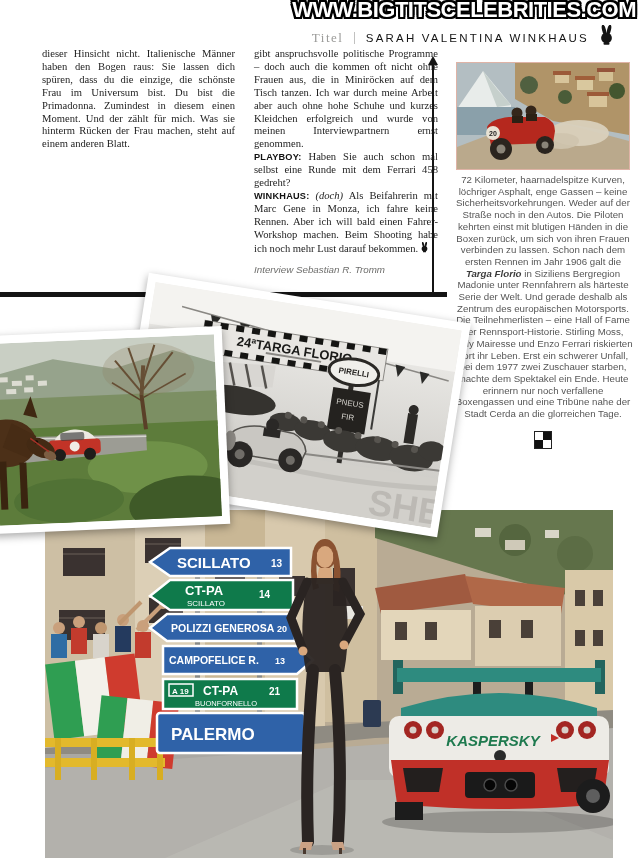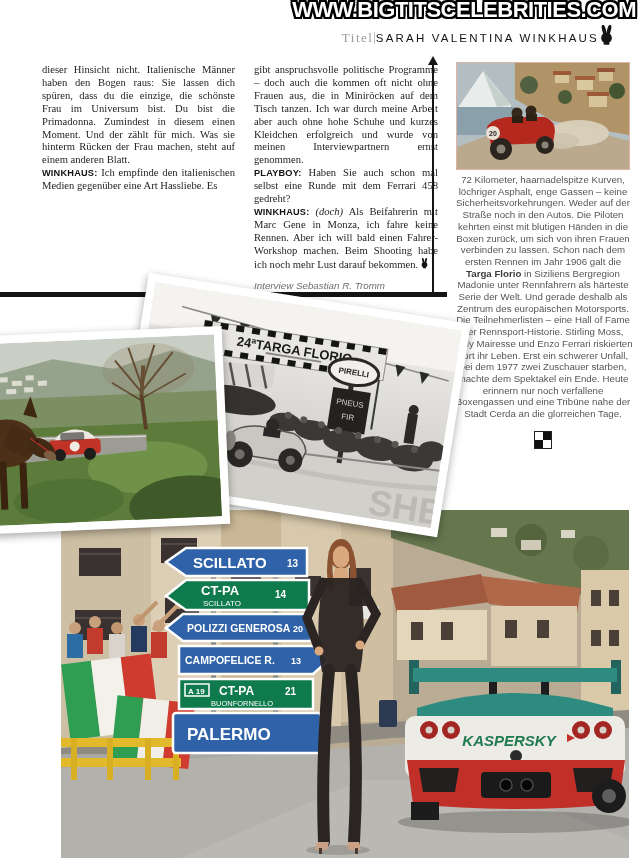--- a/index.html
+++ b/index.html
@@ -5,29 +5,29 @@
   html,body{margin:0;padding:0;}
   body{width:640px;height:863px;background:#ffffff;position:relative;overflow:hidden;
        font-family:"Liberation Serif",serif;color:#222;}
 
   
   .watermark{position:absolute;top:-3px;right:4px;z-index:40;
     font-family:"Liberation Sans",sans-serif;font-weight:800;font-size:22px;letter-spacing:-0.5px;
     color:#fff;white-space:nowrap;
     text-shadow:-2px -2px 0 #000,2px -2px 0 #000,-2px 2px 0 #000,2px 2px 0 #000,
                 0 -2px 0 #000,0 2px 0 #000,-2px 0 0 #000,2px 0 0 #000;}
-  .header-row{position:absolute;top:25px;right:26px;z-index:41;display:flex;align-items:center;gap:0;}
+  .header-row{position:absolute;top:25px;right:26px;z-index:41;display:flex;align-items:center;gap:10px;}
   .header-section{font-family:"Liberation Serif",serif;color:#9b9b99;font-size:13px;letter-spacing:1.5px;}
   .header-sep{color:#9b9b99;font-size:12px;}
   .header-title{font-family:"Liberation Sans",sans-serif;font-weight:400;font-size:11.5px;
     letter-spacing:2.2px;color:#141414;white-space:nowrap;}
   .bunny{display:inline-block;}
 
   
-  .col{position:absolute;top:64px;}
+  .col{position:absolute;top:48px;}
   .col1{left:42px;width:193px;}
   .col2{left:246px;width:184px;margin-left:8px;}
   p.body-p{margin:0;font-size:10.6px;line-height:12.9px;text-align:justify;color:#1d1d1d;}
   .qlabel{font-family:"Liberation Sans",sans-serif;font-weight:700;font-size:9.2px;letter-spacing:.2px;color:#111;}
   .stage{font-style:italic;}
   .byline{margin-top:7px;font-family:"Liberation Sans",sans-serif;font-style:italic;
     font-size:9.8px;color:#6e6e6c;text-align:left;padding-right:8px;}
   .end-bunny{display:inline-block;vertical-align:-1px;margin-left:2px;}
 
   
@@ -36,31 +36,31 @@
     border-left:5px solid transparent;border-right:5px solid transparent;border-bottom:9px solid #141414;}
   .route-rule{position:absolute;left:0;top:292px;width:447px;height:5px;background:#141414;z-index:1;}
 
   
   .sidebar{position:absolute;left:452px;top:62px;width:182px;z-index:2;}
   .painting{width:172px;height:106px;margin:0 auto;border:1px solid #dfb3a6;display:block;}
   .sb-heading{margin-top:9px;text-align:center;font-family:"Liberation Sans",sans-serif;
     font-weight:700;font-size:14.5px;letter-spacing:-.2px;color:#c8232c;}
   .sb-body{margin-top:4px;text-align:center;font-family:"Liberation Sans",sans-serif;
     font-size:9.7px;line-height:11.7px;color:#565656;}
-  .sb-body b{color:#3c3c3c;}
+  .sb-body b{color:#3c3c3c;font-style:italic;}
   .checker{margin:12px auto 0;width:16px;height:16px;outline:1px solid #222;
     display:grid;grid-template-columns:1fr 1fr;grid-template-rows:1fr 1fr;}
   .checker .w{background:#fff;}
   .checker .b{background:#111;}
 
   
   .photo-frame{position:absolute;background:#fff;padding:8px;box-shadow:0 3px 8px rgba(0,0,0,.35);}
   .photo-bw{left:130px;top:297px;width:310px;height:200px;transform:rotate(9deg);z-index:3;}
   .photo-donkey{left:-12px;top:331px;width:222px;height:182px;transform:rotate(-2.5deg);z-index:4;}
-  .photo-street{left:45px;top:510px;width:568px;height:348px;padding:0;box-shadow:none;z-index:2;margin-left:16px;}
+  .photo-street{left:45px;top:510px;width:568px;height:348px;padding:0;box-shadow:none;z-index:2;}
   .photo-frame svg{display:block;}
 </style>
 </head>
 <body>
 
 <div class="watermark">WWW.BIGTITSCELEBRITIES.COM</div>
 
 <div class="header-row">
   <span class="header-section">Titel</span>
   <span class="header-sep">|</span>
@@ -70,21 +70,20 @@
       <ellipse cx="5" cy="5" rx="1.9" ry="5.4" transform="rotate(-14 5 5)"></ellipse>
       <ellipse cx="10" cy="5" rx="1.9" ry="5.4" transform="rotate(14 10 5)"></ellipse>
       <circle cx="7.5" cy="13" r="5.4"></circle>
       <rect x="4.5" y="17.4" width="6" height="2.4" rx="1"></rect>
     </svg>
   </span>
 </div>
 
 <div class="col col1">
   <p class="body-p"><span>dieser Hinsicht nicht. Italienische Männer haben den Bogen raus: Sie lassen dich spüren, dass du die einzige, die schönste Frau im Universum bist. Du bist die Primadonna. Zumindest in diesem einen Moment. Und der zählt für mich. Was sie hinterm Rücken der Frau machen, steht auf einem anderen Blatt.</span></p>
-  <p class="body-p"><span class="qlabel">WINKHAUS:</span> <span>Ich empfinde den italienischen Medien gegenüber eine Art Hassliebe. Es</span></p>
 </div>
 
 <div class="col col2">
   <p class="body-p"><span>gibt anspruchsvolle politische Programme – doch auch die kommen oft nicht ohne Frauen aus, die in Miniröcken auf dem Tisch tanzen. Ich war durch meine Arbeit aber auch ohne hohe Schuhe und kurzes Kleidchen erfolgreich und wurde von meinen Interviewpartnern ernst genommen.</span></p>
   <p class="body-p"><span class="qlabel">PLAYBOY:</span> <span>Haben Sie auch schon mal selbst eine Runde mit dem Ferrari 458 gedreht?</span></p>
   <p class="body-p"><span class="qlabel">WINKHAUS:</span> <span class="stage">(doch)</span> <span>Als Beifahrerin mit Marc Gene in Monza, ich fahre keine Rennen. Aber ich will bald einen Fahrer-Workshop machen. Beim Shooting habe ich noch mehr Lust darauf bekommen.</span><span class="end-bunny"><svg width="9" height="11" viewBox="0 0 15 21" fill="#141414">
           <ellipse cx="5" cy="5" rx="1.9" ry="5.4" transform="rotate(-14 5 5)"></ellipse>
           <ellipse cx="10" cy="5" rx="1.9" ry="5.4" transform="rotate(14 10 5)"></ellipse>
           <circle cx="7.5" cy="13" r="5.4"></circle>
           <rect x="4.5" y="17.4" width="6" height="2.4" rx="1"></rect>

